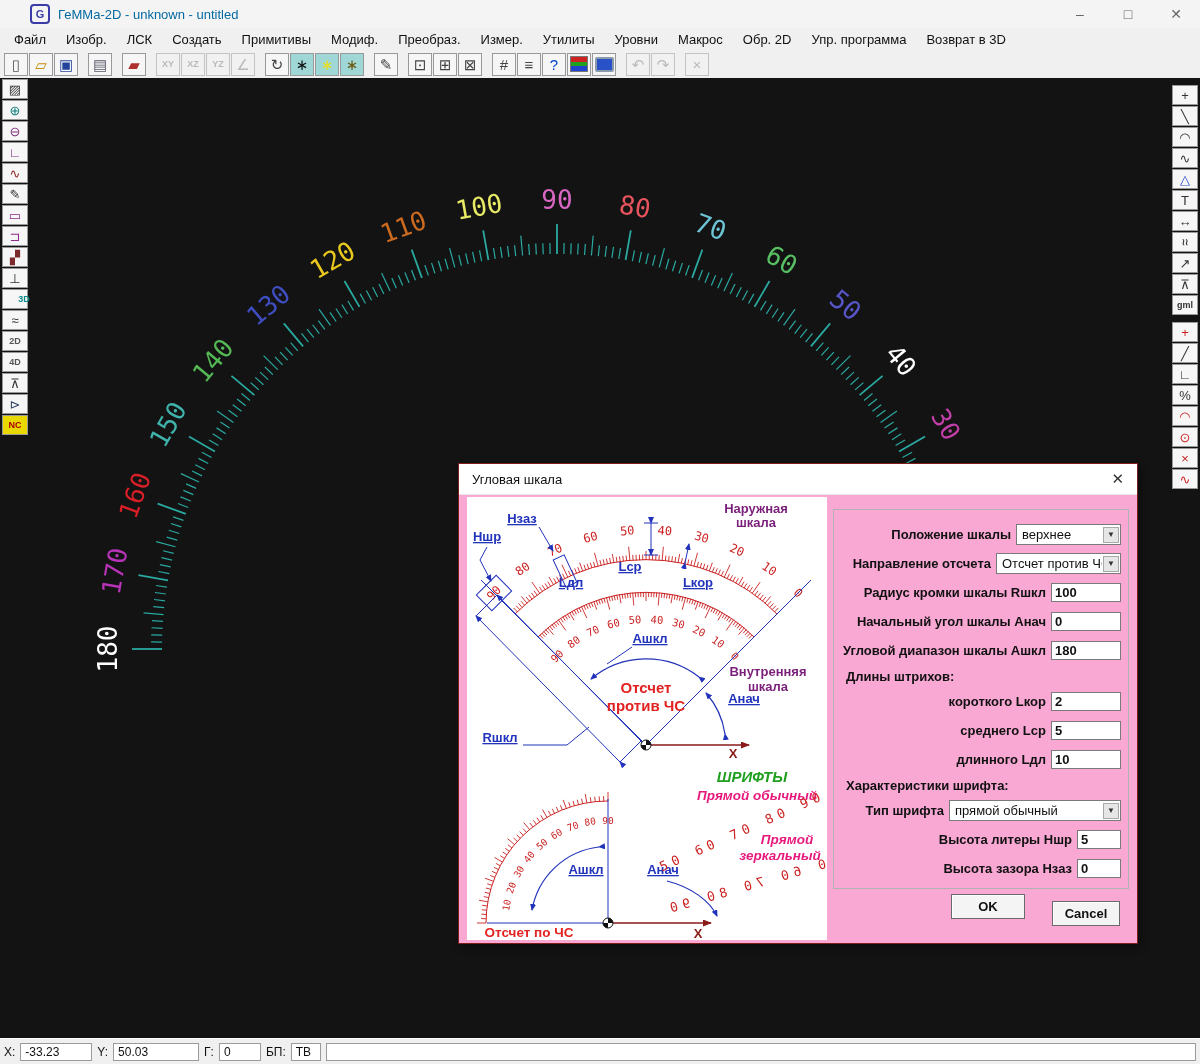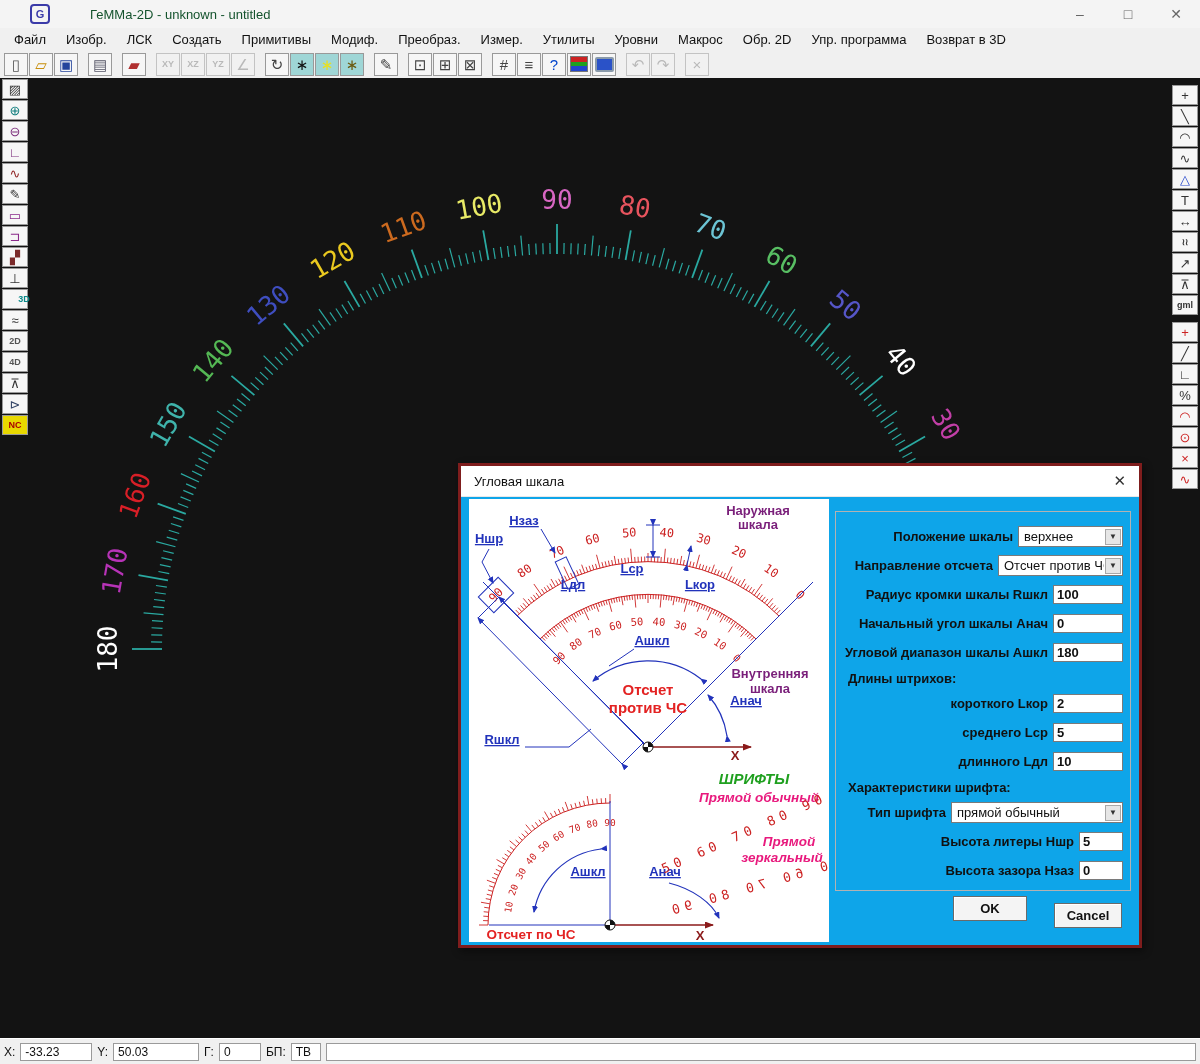--- a/index.html
+++ b/index.html
@@ -1,21 +1,21 @@
 <!DOCTYPE html>
 <html><head>
 <meta charset="utf-8">
 <style>
   html,body{margin:0;padding:0;background:#fff;}
   .app{position:relative;width:1200px;height:1064px;background:#f0f0f0;font-family:"Liberation Sans",sans-serif;overflow:hidden;}
 
   
   .titlebar{height:28px;display:flex;align-items:center;padding-left:30px;background:#f4f4f4;}
   .appicon{width:16px;height:16px;border:2px solid #3a3aa8;border-radius:4px;color:#3a3aa8;font-weight:bold;font-size:11px;display:flex;align-items:center;justify-content:center;margin-right:8px;flex:0 0 auto;}
-  .apptitle{font-size:13px;color:#14532d;margin-left:32px;}
+  .apptitle{font-size:13px;color:#0369a1;}
   .wbtns{margin-left:auto;display:flex;color:#666;font-size:14px;}
   .wbtn{width:48px;text-align:center;cursor:default;}
 
   
   .menubar{height:22px;display:flex;align-items:center;padding-left:4px;font-size:13px;color:#111;background:#f0f0f0;}
   .menu-item{padding:0 10px;white-space:nowrap;}
 
   
   .toolbar{height:28px;display:flex;align-items:center;padding-left:4px;background:#f0f0f0;}
   .tb{width:24px;height:23px;background:#f6f6f6;border:1px solid #999;display:flex;align-items:center;justify-content:center;margin-right:1px;box-sizing:border-box;}
@@ -35,21 +35,21 @@
   
   .vtools{position:absolute;z-index:3;display:flex;flex-direction:column;}
   .ltools{left:2px;top:1px;}
   .rtools{right:2px;top:7px;}
   .vtb{width:26px;height:20px;background:#f6f6f6;border:1px solid #999;display:flex;align-items:center;justify-content:center;margin-bottom:1px;box-sizing:border-box;}
   .vtb .gly{font-size:13px;}
   .vtb .gly.txt{font-size:9px;font-weight:bold;}
   .vtools .gap{margin-top:6px;}
 
   
-  .dialog{position:absolute;left:458px;top:385px;width:678px;height:479px;background:#0ea5e9;border:3px solid #7f1d1d;box-shadow:2px 3px 8px rgba(0,0,0,.45);z-index:5;}
+  .dialog{position:absolute;left:458px;top:385px;width:678px;height:479px;background:#f9a8d4;border:1px solid #7f1d1d;box-shadow:2px 3px 8px rgba(0,0,0,.45);z-index:5;}
   .dlg-titlebar{height:30px;background:#ffffff;display:flex;align-items:center;padding:0 13px;font-size:13px;color:#111;border-bottom:1px solid #e8e8e8;}
   .dlg-close{margin-left:auto;font-size:15px;color:#333;}
   .illu{position:absolute;left:8px;top:33px;width:360px;height:443px;background:#ffffff;}
   .fpanel{position:absolute;left:374px;top:33px;width:296px;height:443px;}
   .groupbox{position:absolute;left:0;top:12px;width:296px;height:380px;border:1px solid #b2b2b2;box-sizing:border-box;padding:10px 7px 0 4px;}
   .frow{display:flex;justify-content:flex-end;align-items:center;height:29px;font-size:13px;font-weight:bold;color:#111;}
   .frow.head{justify-content:flex-start;height:22px;padding-left:8px;}
   .flabel{margin-right:5px;white-space:nowrap;}
   .finput{height:19px;border:1px solid #7a7a7a;background:#fff;font-family:"Liberation Sans",sans-serif;font-size:13px;font-weight:bold;color:#111;padding:0 3px;box-sizing:border-box;}
   .sel{display:flex;align-items:center;border:1px solid #7a7a7a;background:#fff;height:21px;box-sizing:border-box;}

